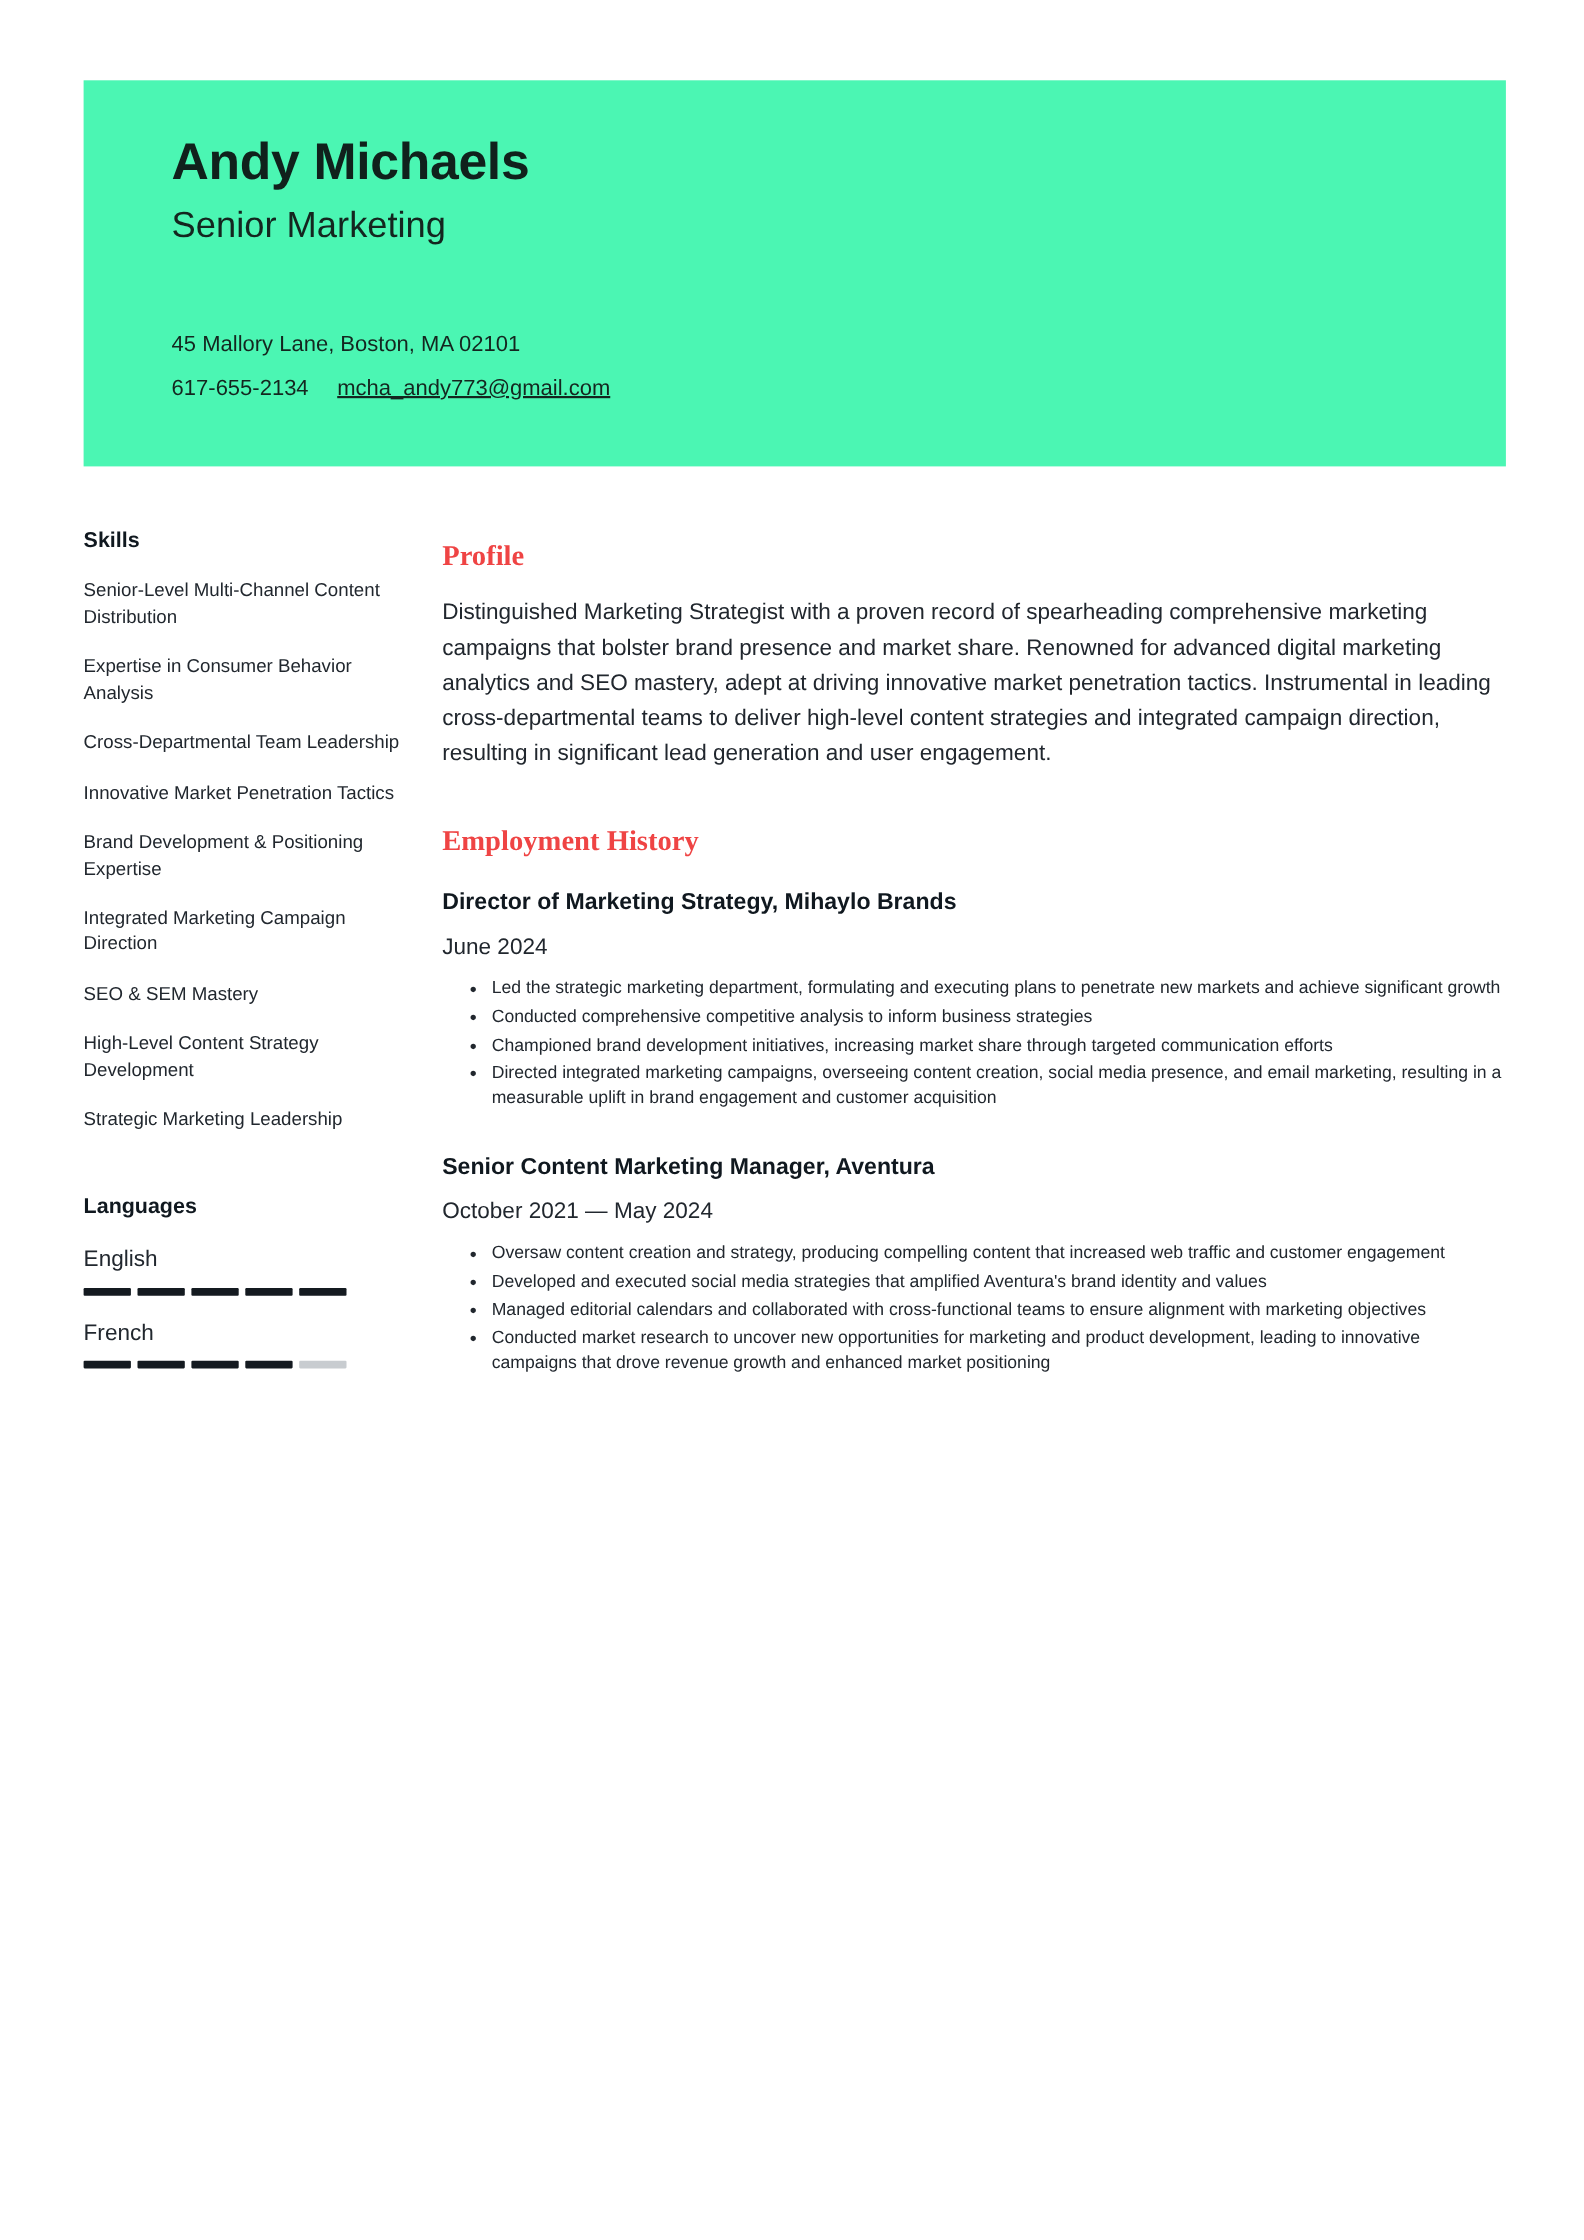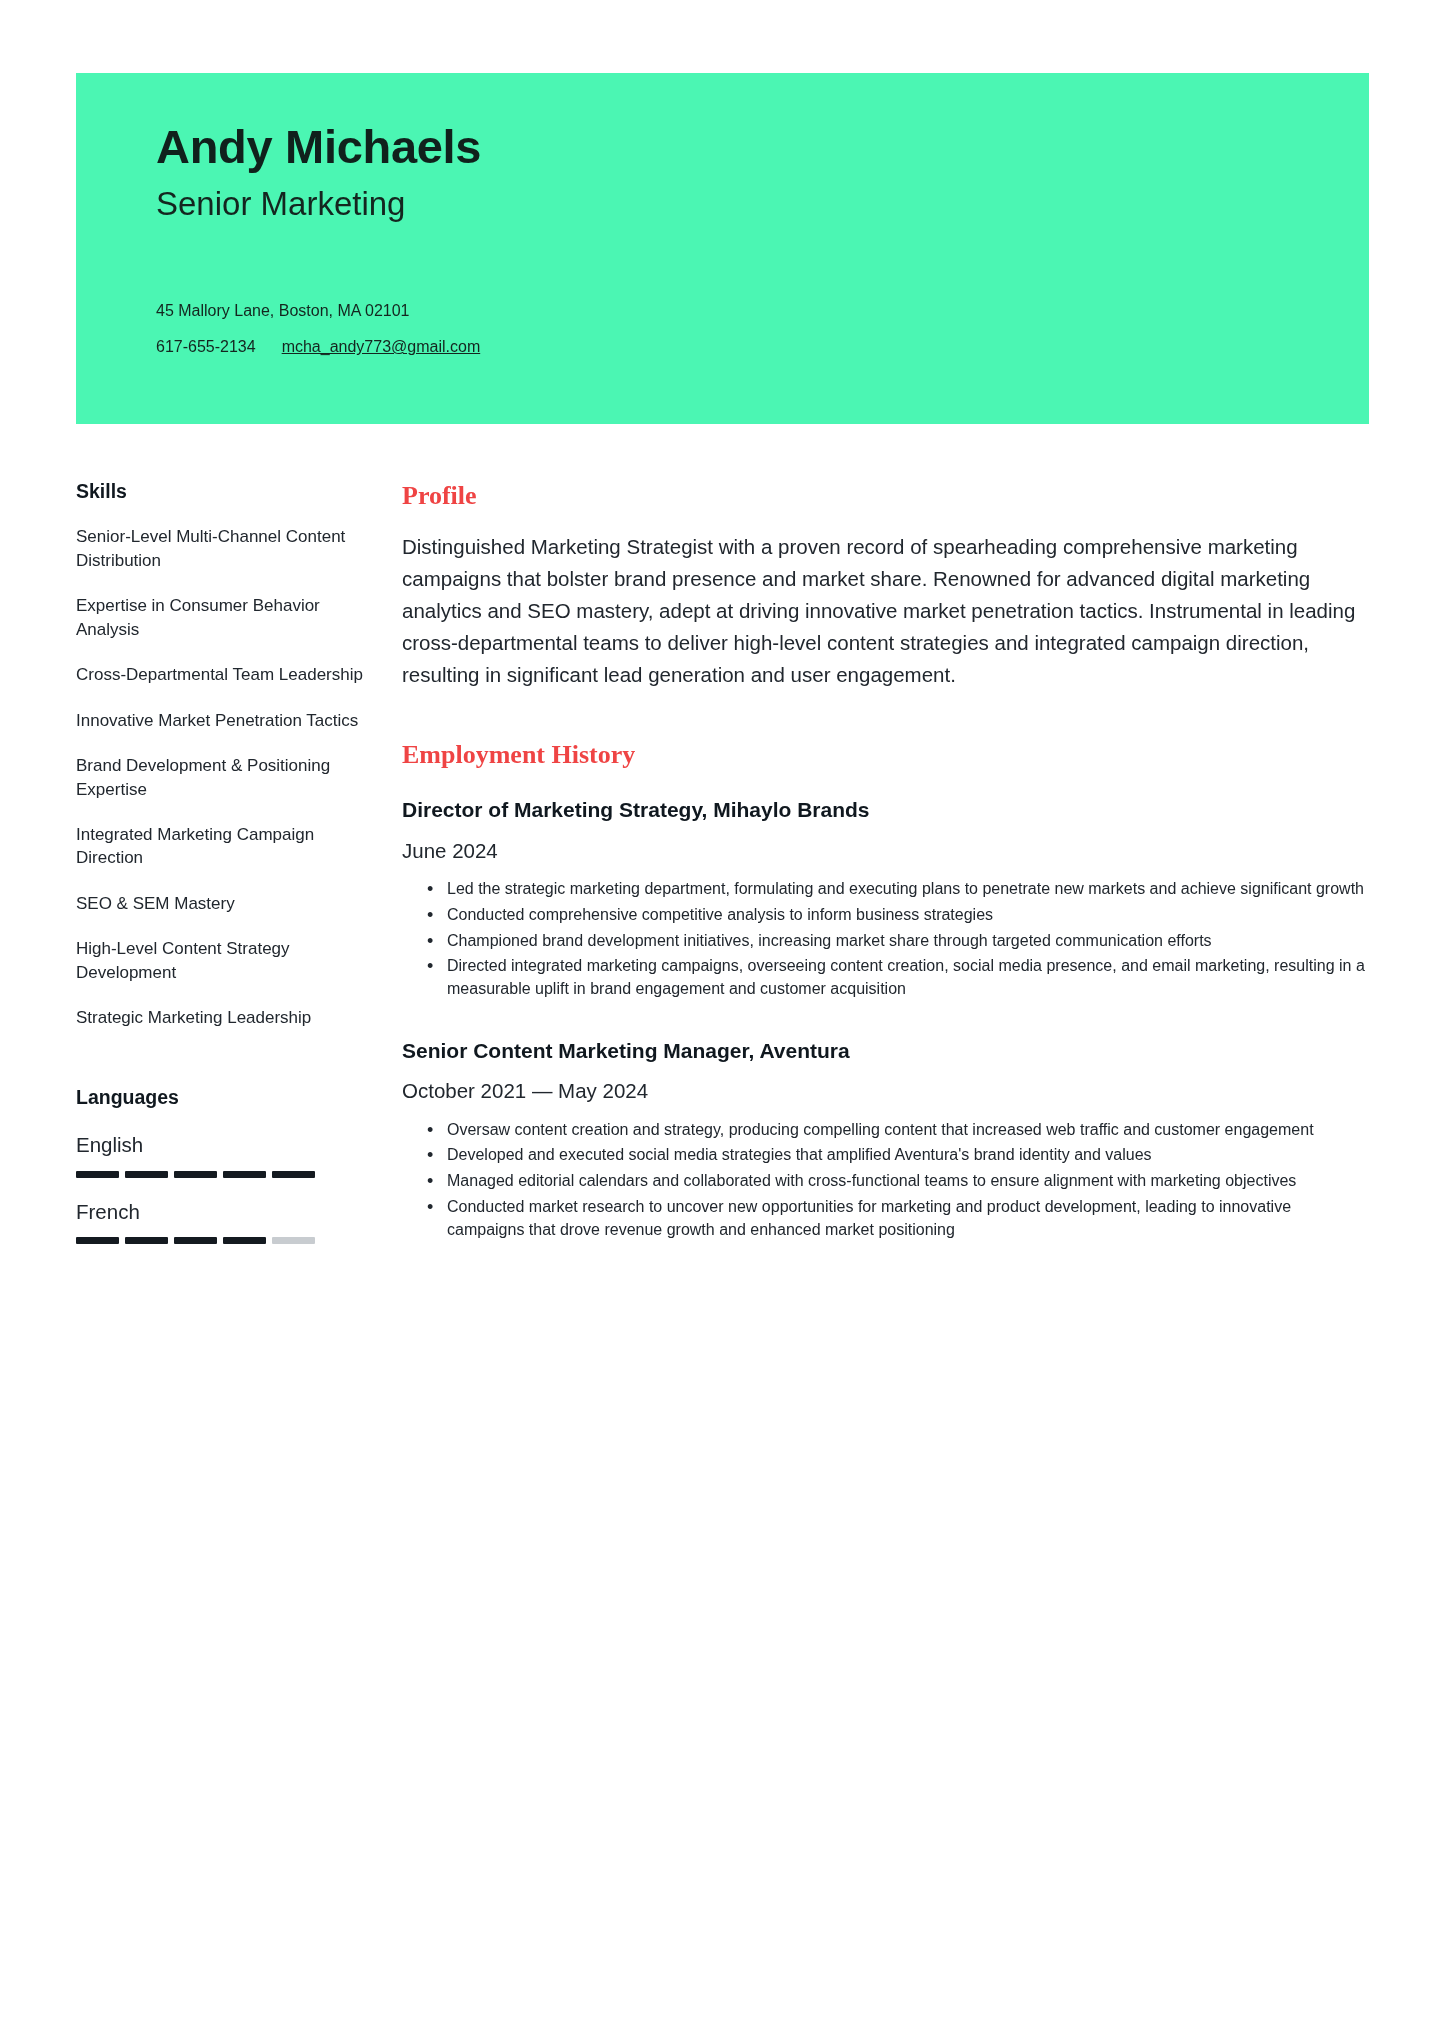--- a/index.html
+++ b/index.html
@@ -44,21 +44,21 @@
   }
   .job-title {
     font-size: 33px;
     font-weight: 400;
     color: #14261f;
     line-height: 1.2;
     margin: 10px 0 0 0;
   }
   .contact-block {
     margin-top: 80px;
-    font-size: 16px;
+    font-size: 20px;
     color: #14261f;
     line-height: 1.0;
   }
   .contact-line {
     margin: 0 0 20px 0;
     white-space: nowrap;
   }
   .contact-line:last-child { margin-bottom: 0; }
   .contact-email {
     text-decoration: underline;
@@ -66,21 +66,21 @@
     margin-left: 26px;
   }
 
   
   .body-cols {
     position: absolute;
     left: 0;
     top: 480px;
     width: 1440px;
     display: flex;
-    align-items: flex-start;
+    align-items: center;
   }
   .sidebar {
     width: 315px;
     margin-left: 76px;
     flex: 0 0 315px;
     box-sizing: border-box;
     padding-right: 24px;
   }
   .main {
     flex: 1 1 auto;

